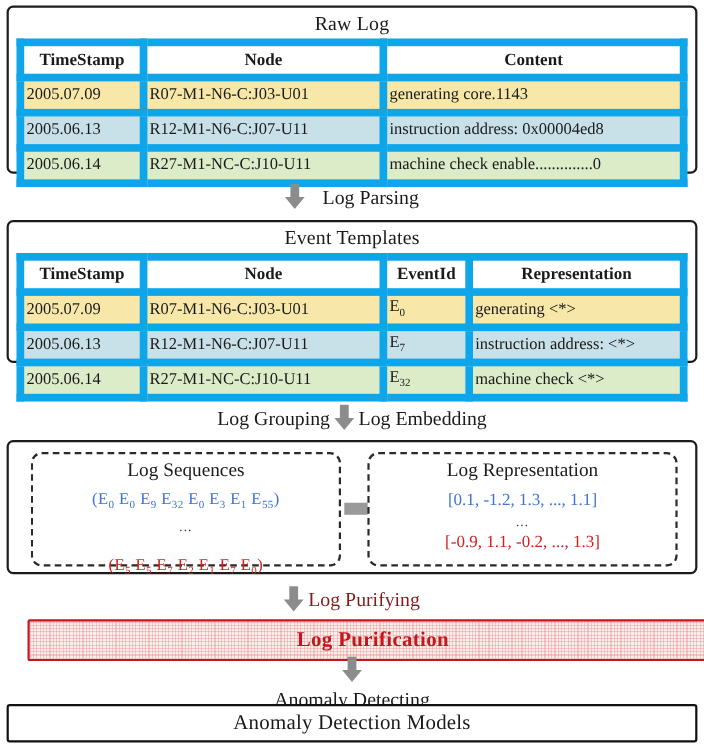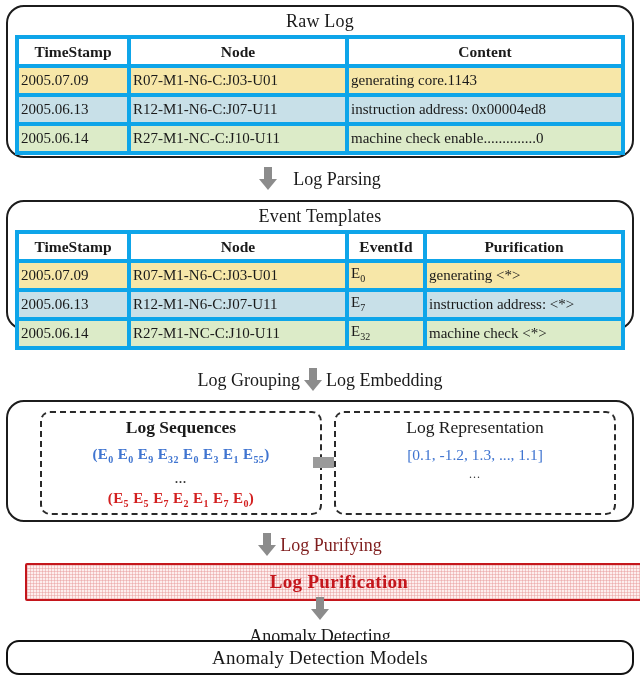--- a/index.html
+++ b/index.html
@@ -14,41 +14,41 @@
     font-family: "Liberation Serif", "DejaVu Serif", serif;
     color: #1a1a1a;
     overflow: hidden;
   }
 
   
   .panel {
     position: absolute;
     box-sizing: border-box;
     border: 2px solid #1c1c1c;
-    border-radius: 18px;
+    border-radius: 6px;
     background: #ffffff;
   }
   .panel-title {
     text-align: center;
     font-size: 18px;
     line-height: 22px;
     padding-top: 3px;
     letter-spacing: .2px;
   }
 
   
   table.logtable {
     border-collapse: collapse;
     width: calc(100% - 14px);
     margin: 3px 7px 0 7px;
     table-layout: fixed;
   }
   table.logtable th,
   table.logtable td {
-    border: 4px solid #0ea5e9;
+    border: 7px solid #0ea5e9;
     font-size: 15px;
     line-height: 17px;
     height: 25px;
     padding: 0 2px;
     white-space: nowrap;
     overflow: hidden;
   }
   table.logtable th {
     font-weight: bold;
     background: #ffffff;
@@ -246,21 +246,21 @@
         <col style="width:112px">
         <col style="width:218px">
         <col style="width:78px">
         <col>
       </colgroup>
     <thead>
       <tr>
         <th>TimeStamp</th>
         <th>Node</th>
         <th>EventId</th>
-        <th>Purification</th>
+        <th>Representation</th>
       </tr>
     </thead>
     <tbody>
       <tr class="row-yellow">
         <td>2005.07.09</td>
         <td>R07-M1-N6-C:J03-U01</td>
         <td><span>E</span><span class="sub">0</span></td>
         <td>generating  &lt;*&gt;</td>
       </tr>
       <tr class="row-blue">
@@ -280,62 +280,63 @@
 </div>
 
 <div class="steprow" style="top:367px; height:26px;">
   <span class="cap">Log Grouping</span>
   <span class="arrow-down"></span>
   <span class="cap">Log Embedding</span>
 </div>
 
 <div class="panel" style="left:6px; top:400px; width:628px; height:122px;">
 
-  <div class="dashbox" style="left:32px; top:9px; width:282px; height:104px;font-weight:bold;">
+  <div class="dashbox" style="left:20px; top:9px; width:282px; height:104px;">
     <div class="dash-title">Log Sequences</div>
     <div class="seqline blue-txt" style="margin-top:7px;">
       <span>(</span><span>E<span class="sub">0</span></span>
       <span>E<span class="sub">0</span></span>
       <span>E<span class="sub">9</span></span>
       <span>E<span class="sub">32</span></span>
       <span>E<span class="sub">0</span></span>
       <span>E<span class="sub">3</span></span>
       <span>E<span class="sub">1</span></span>
       <span>E<span class="sub">55</span></span><span>)</span>
     </div>
     <div class="ellipsis" style="margin-top:4px;">...</div>
-    <div class="seqline red-txt" style="margin-top:4px;">
+    <div class="seqline red-txt" style="margin-top:20px;">
       <span>(</span><span>E<span class="sub">5</span></span>
       <span>E<span class="sub">5</span></span>
       <span>E<span class="sub">7</span></span>
       <span>E<span class="sub">2</span></span>
       <span>E<span class="sub">1</span></span>
       <span>E<span class="sub">7</span></span>
       <span>E<span class="sub">0</span></span><span>)</span>
     </div>
   </div>
 
   <div class="arrow-right" style="left:305px; top:49px;"></div>
 
   <div class="dashbox" style="left:326px; top:9px; width:282px; height:104px;">
     <div class="dash-title">Log Representation</div>
     <div class="vecline blue-txt" style="margin-top:8px;">[0.1,  -1.2,  1.3,  ...,  1.1]</div>
     <div class="ellipsis" style="margin-top:4px;">...</div>
+    <div class="vecline red-txt" style="margin-top:4px;">[-0.9,  1.1,  -0.2,  ...,  1.3]</div>
   </div>
 </div>
 
 <div class="steprow" style="top:532px; height:26px;">
   <span class="arrow-down"></span>
   <span class="cap cap-red">Log Purifying</span>
 </div>
 
 <div class="purif" style="left:6px; top:563px; width:628px; height:38px;">
   <span class="purif-label">Log Purification</span>
 </div>
 
 <div class="steprow" style="top:609px; height:26px;flex-direction:column;">
   <span class="arrow-down"></span>
   <span class="cap">Anomaly Detecting</span>
 </div>
 
-<div class="rectbox" style="left:6px; top:640px; width:628px; height:35px;border-radius:13px;">
+<div class="rectbox" style="left:6px; top:640px; width:628px; height:35px;">
   <span class="rectbox-label">Anomaly Detection Models</span>
 </div>
 
 </body></html>

